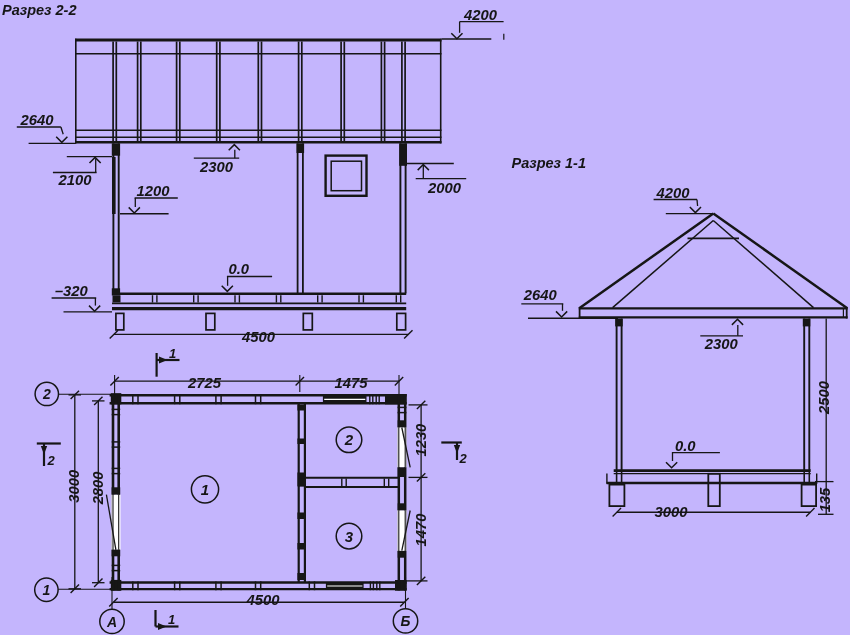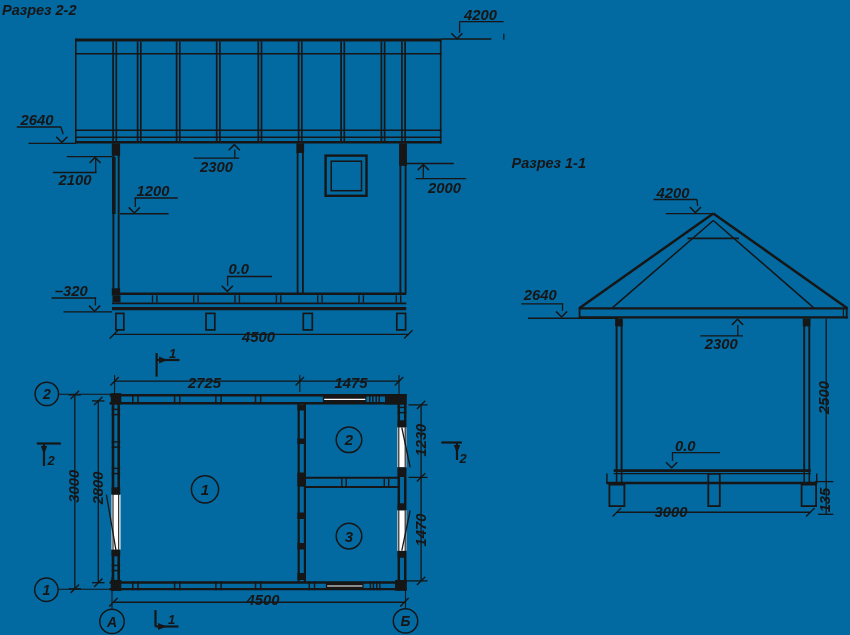--- a/index.html
+++ b/index.html
@@ -1,17 +1,17 @@
 <!DOCTYPE html>
 <html><head>
 <meta charset="utf-8">
 <title>Чертёж</title>
 <style>
   html,body { margin:0; padding:0; background:#ffffff; }
-  #sheet { width:850px; height:635px; position:relative; background:#0369a1;
+  #sheet { width:850px; height:635px; position:relative; background:#c4b5fd;
            font-family:"Liberation Sans", sans-serif; }
   svg { display:block; }
   text { font-family:"Liberation Sans", sans-serif; }
 </style>
 </head>
 <body>
 
 <div id="sheet">
 <svg width="850" height="635" viewBox="0 0 850 635">
 

